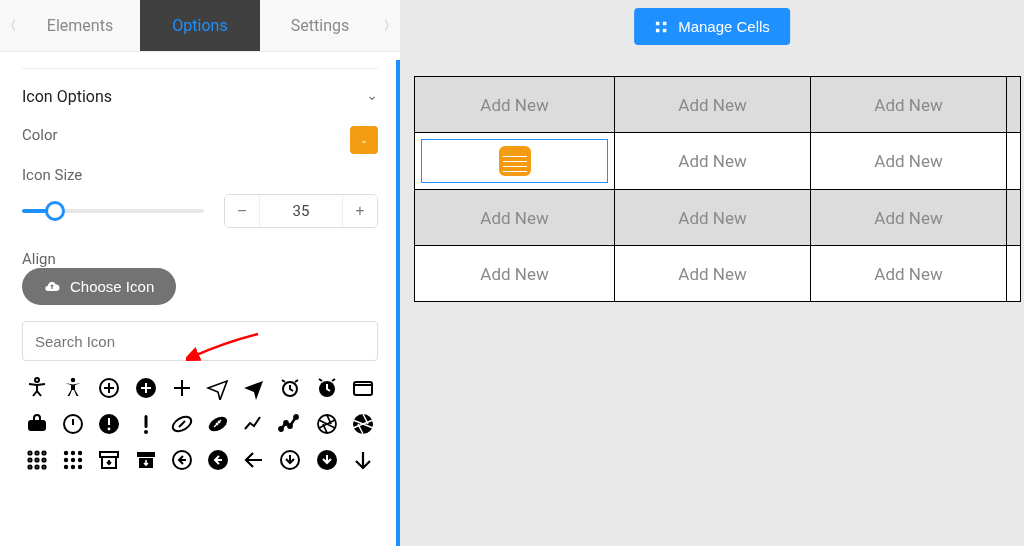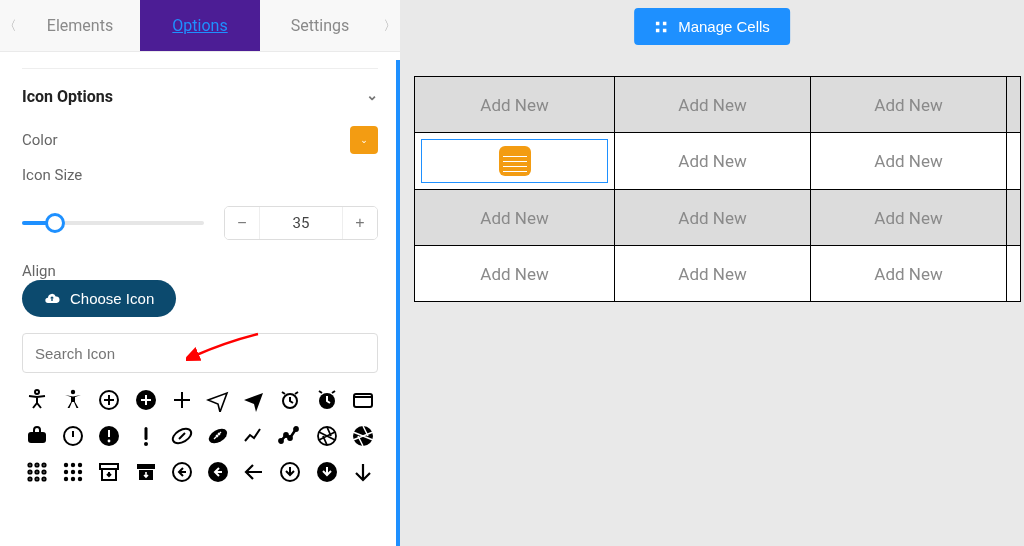--- a/index.html
+++ b/index.html
@@ -47,24 +47,23 @@
     color: #8a8a8a;
     height: 100%;
     display: flex;
     align-items: center;
     justify-content: center;
     cursor: pointer;
     background: #f8f8f8;
   }
   .tab.active {
     color: #1e90ff;
-    background: #4c1d95;
+    background: #404040;
     position: relative;
     box-shadow: 0 -2px 0 rgba(0,0,0,0.02);
-    text-decoration: underline;
   }
   
   .options-body {
     padding: 16px 22px 0 22px;
     flex: 1;
     overflow: hidden;
     position: relative;
   }
   .divider-line {
     height:1px;
@@ -77,26 +76,26 @@
     top: 60px;
     bottom: 0;
     width: 4px;
     background: #1e90ff;
   }
   .section-header {
     display: flex;
     justify-content: space-between;
     align-items: flex-start;
     font-size: 16px;
-    font-weight: 700;
+    font-weight: 400;
     color: #222;
     margin-bottom: 20px;
   }
   .chev { color:#777; font-size:14px;}
-  .row { display: flex; justify-content: space-between; align-items: center; margin-bottom: 12px; }
+  .row { display: flex; justify-content: space-between; align-items: flex-start; margin-bottom: 12px; }
   .label { font-size: 15px; color: #666; }
   .color-swatch {
     width: 28px;
     height: 28px;
     border-radius: 4px;
     background: #f39c12;
     display:flex;
     align-items:center;
     justify-content:center;
     cursor:pointer;
@@ -176,21 +175,21 @@
   .radio .circle{
     width:18px;height:18px;border:2px solid #ccc;border-radius:50%;
     display:flex;align-items:center;justify-content:center;
   }
   .radio.active{ color:#1e90ff; font-weight:600;}
   .radio.active .circle{ border-color:#1e90ff;}
   .radio.active .circle::after{
     content:"";width:8px;height:8px;border-radius:50%;background:#1e90ff;
   }
   .choose-btn{
-    background:#0c4a6e;
+    background:#737373;
     color:#fff;
     border:none;
     border-radius:20px;
     padding:10px 22px;
     font-size:15px;
     font-weight:500;
     display:inline-flex;
     align-items:center;
     gap:10px;
     cursor:pointer;
@@ -309,21 +308,21 @@
       <span class="chev">⌄</span>
     </div>
 
     <div class="row">
       <span class="label">Color</span>
       <div class="color-swatch">
         <span class="mini-chev">⌄</span>
       </div>
     </div>
 
-    <div class="label" style="margin-bottom:22px;">Icon Size</div>
+    <div class="label" style="margin-bottom:10px;">Icon Size</div>
     <div class="slider-row" style="margin-bottom:22px;">
       <div class="slider">
         <div class="fill"></div>
         <div class="thumb"></div>
       </div>
       <div class="stepper">
         <button>−</button>
         <div class="val">35</div>
         <button>+</button>
       </div>

